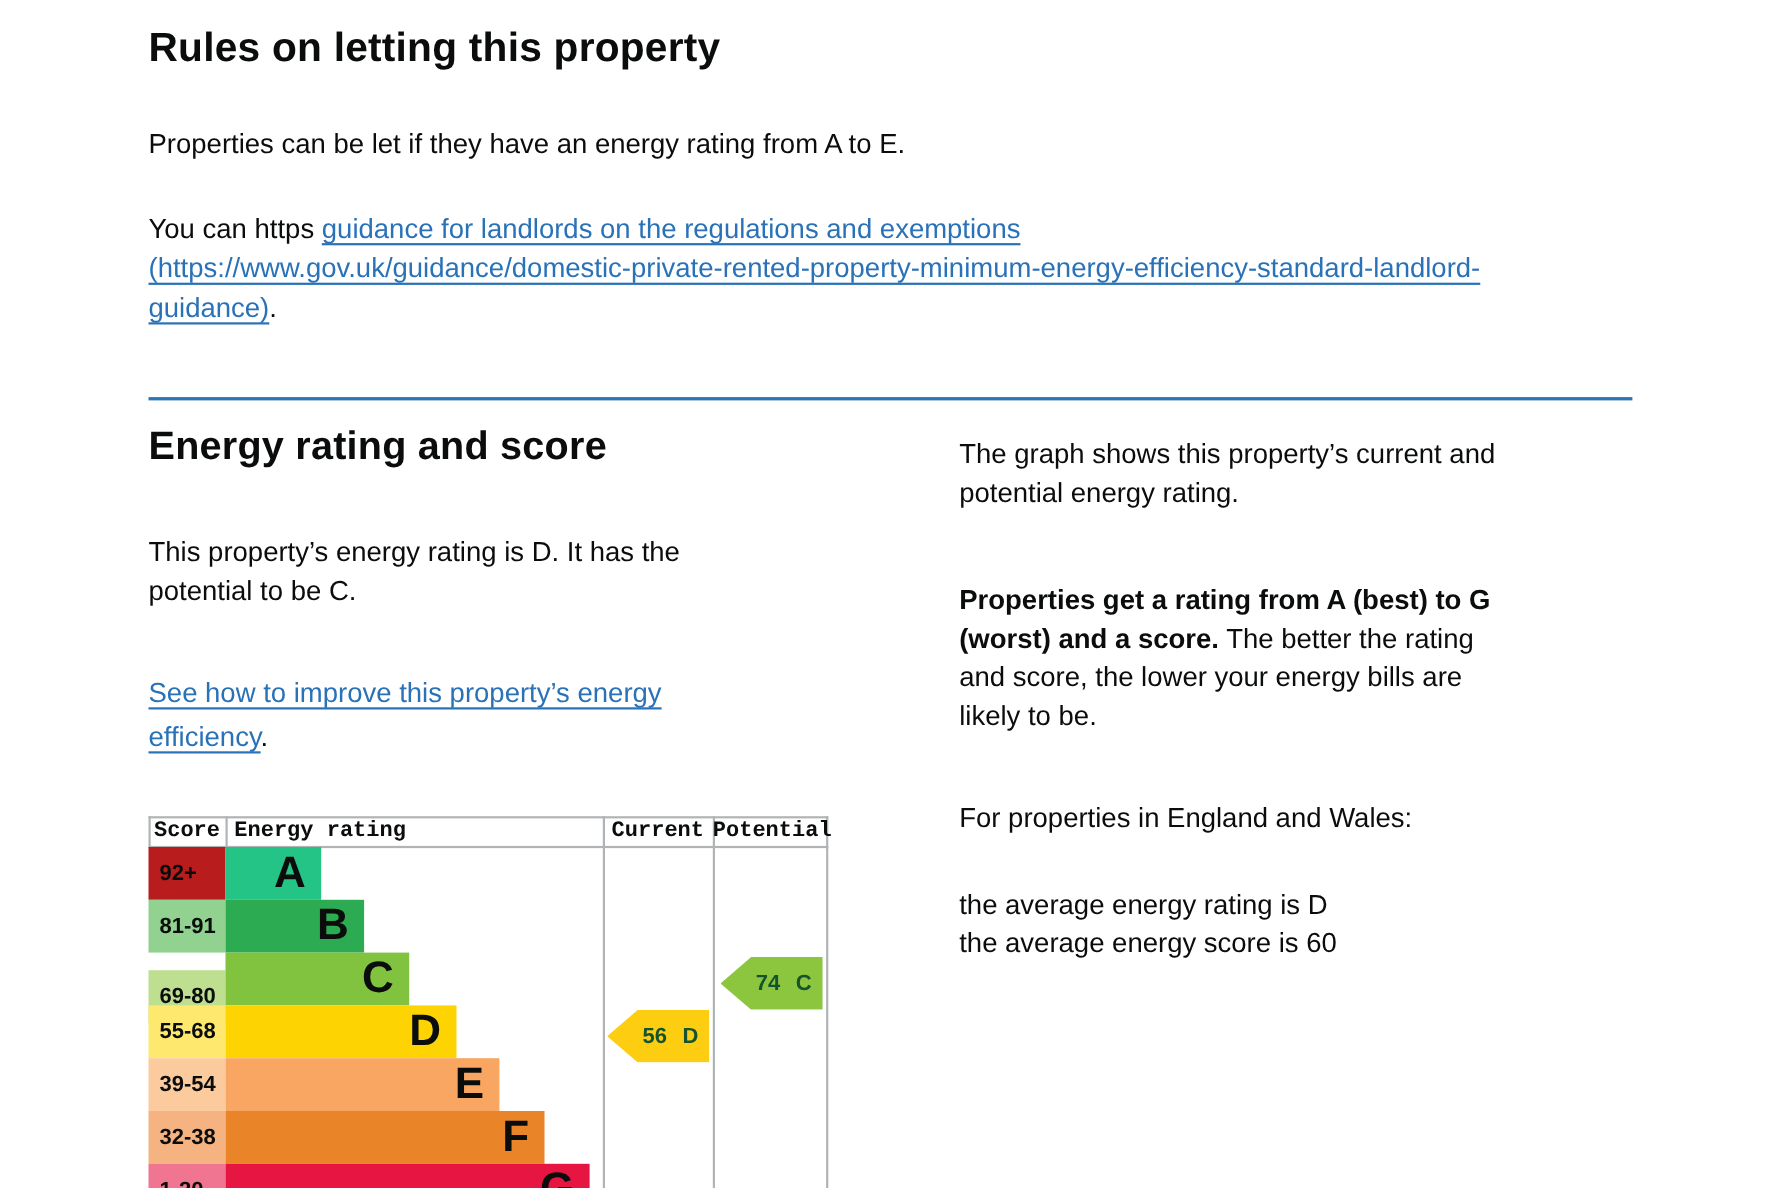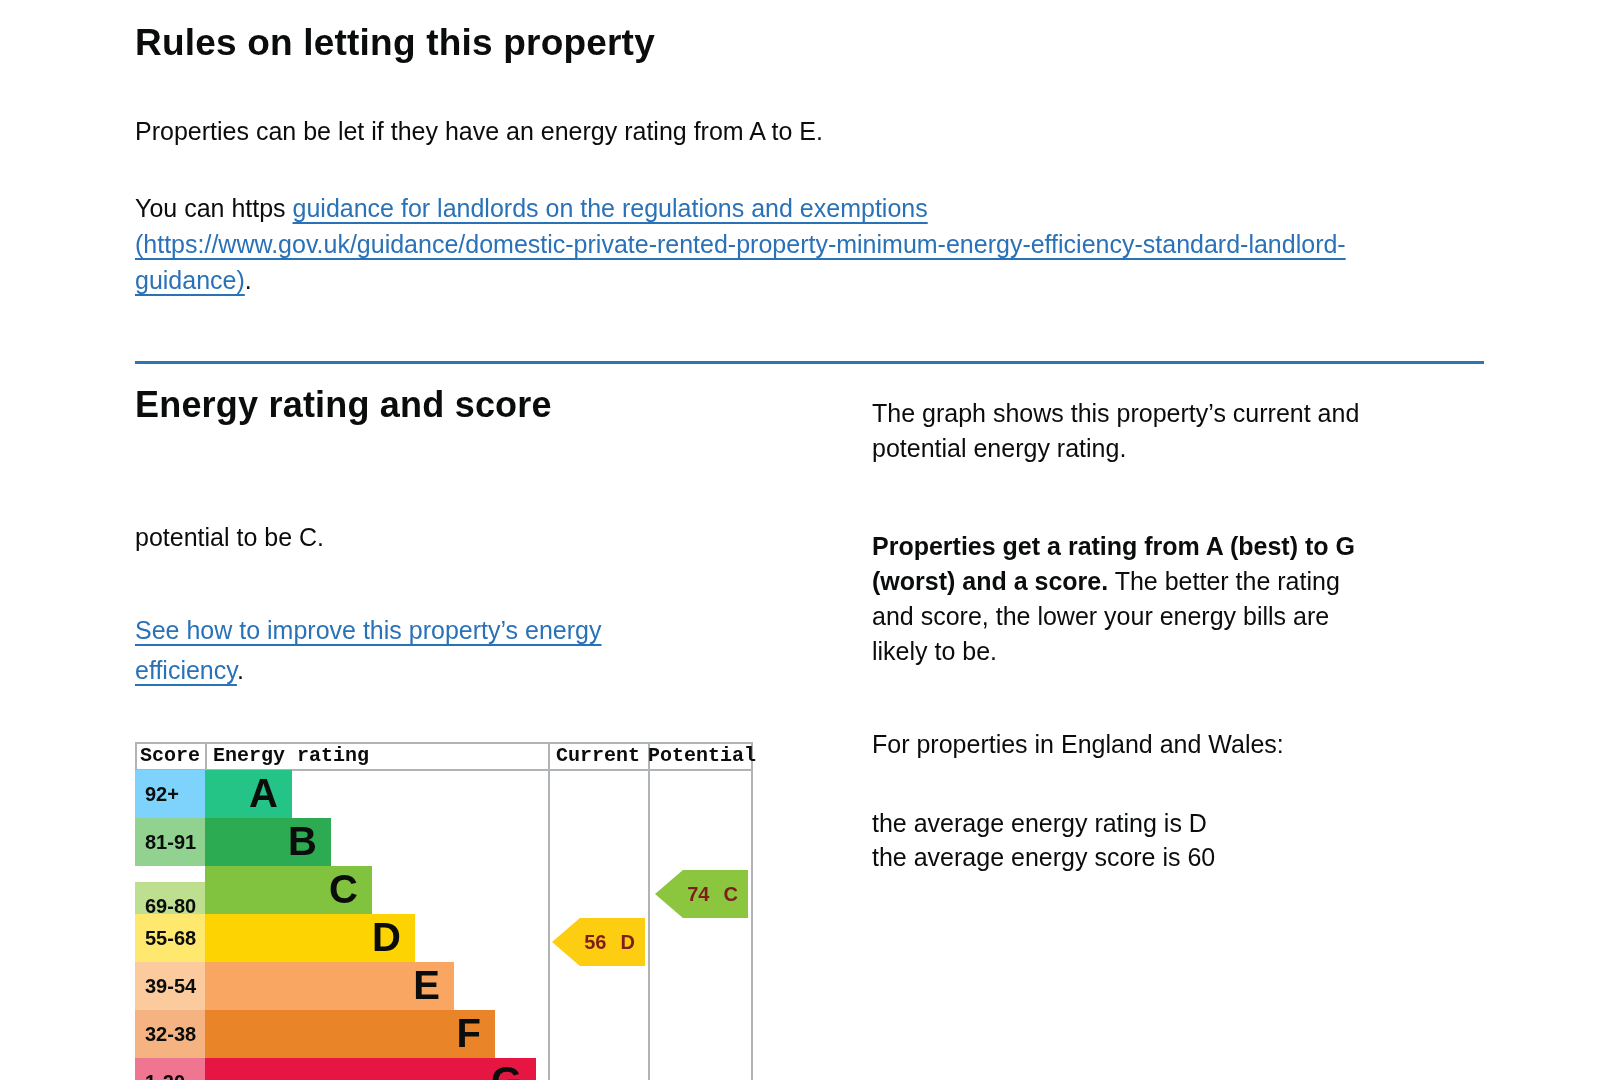--- a/index.html
+++ b/index.html
@@ -20,21 +20,21 @@
   .epc .vline{position:absolute;top:0;width:2px;height:338px;background:#b1b4b6;}
   .epc .vshort{position:absolute;top:0;width:2px;height:28px;background:#b1b4b6;}
   .epc-head{position:absolute;top:0;height:28px;line-height:27px;font-size:20px;font-weight:bold;font-family:Liberation Mono, monospace;}
   .center{text-align:center;}
   .epc-row{position:absolute;left:0;height:48px;width:618px;}
   .epc-score{position:absolute;left:0;top:0;width:70px;height:48px;line-height:48px;
              padding-left:10px;box-sizing:border-box;font-size:20px;font-weight:bold;}
   .epc-bar{position:absolute;left:70px;top:0;height:48px;text-align:right;}
   .epc-letter{font-size:40px;font-weight:bold;line-height:46px;padding-right:14px;}
   .epc-arrow{position:absolute;width:93px;height:48px;display:flex;align-items:center;justify-content:center;
-             padding-left:22px;box-sizing:border-box;gap:14px;font-size:20px;font-weight:bold;color:#7f1d1d;
+             padding-left:22px;box-sizing:border-box;gap:14px;font-size:20px;font-weight:bold;color:#14532d;
              clip-path:polygon(0 50%,30% 0,100% 0,100% 100%,30% 100%);}
 </style>
 </head>
 <body>
 
 <div class="page">
 
   <h1 class="h abs" style="left:135px;top:22px;text-align:center;">Rules on letting this property</h1>
 
   <p class="body-text abs" style="left:135px;top:114px;">Properties can be let if they have an energy rating from A to E.</p>
@@ -48,21 +48,21 @@
   <div class="divider abs" style="left:135px;top:361px;width:1349px;"></div>
 
   <h2 class="h abs" style="left:135px;top:384px;">Energy rating and score</h2>
 
   <p class="body-text abs" style="left:872px;top:396px;">
     <span>The graph shows this property’s current and</span><br>
     <span>potential energy rating.</span>
   </p>
 
   <p class="body-text abs" style="left:135px;top:485px;">
-    <br>
+    <span>This property’s energy rating is D. It has the</span><br>
     <span>potential to be C.</span>
   </p>
 
   <p class="body-text improve abs" style="left:135px;top:610px;">
     <a class="link"><span>See how to improve this property’s energy</span><br>
     <span>efficiency</span></a><span>.</span>
   </p>
 
   <p class="body-text abs" style="left:872px;top:529px;">
     <span class="bold-seg">Properties get a rating from A (best) to G</span><br>
@@ -86,21 +86,21 @@
     <div class="vline" style="left:413px;"></div>
     <div class="vline" style="left:513px;"></div>
     <div class="vline" style="left:616px;"></div>
 
     <div class="epc-head center" style="left:0;width:70px;">Score</div>
     <div class="epc-head" style="left:78px;">Energy rating</div>
     <div class="epc-head center" style="left:413px;width:100px;">Current</div>
     <div class="epc-head center" style="left:513px;width:105px;text-align:right;">Potential</div>
 
   <div class="epc-row" style="top: 28px;">
-        <div class="epc-score" style="background: #7dd3fc;">92+</div>
+        <div class="epc-score" style="background: #b91c1c;">92+</div>
         <div class="epc-bar" style="background: rgb(35, 196, 133); width: 87px;"><span class="epc-letter">A</span></div>
       </div>
       <div class="epc-row" style="top: 76px;">
         <div class="epc-score" style="background: rgb(146, 210, 144);">81-91</div>
         <div class="epc-bar" style="background: rgb(44, 171, 82); width: 126px;"><span class="epc-letter">B</span></div>
       </div>
       <div class="epc-row" style="top: 124px;">
         <div class="epc-score" style="background: rgb(190, 223, 144); margin-top: 16px;">69-80</div>
         <div class="epc-bar" style="background: rgb(129, 194, 63); width: 167px;"><span class="epc-letter">C</span></div>
       </div>

